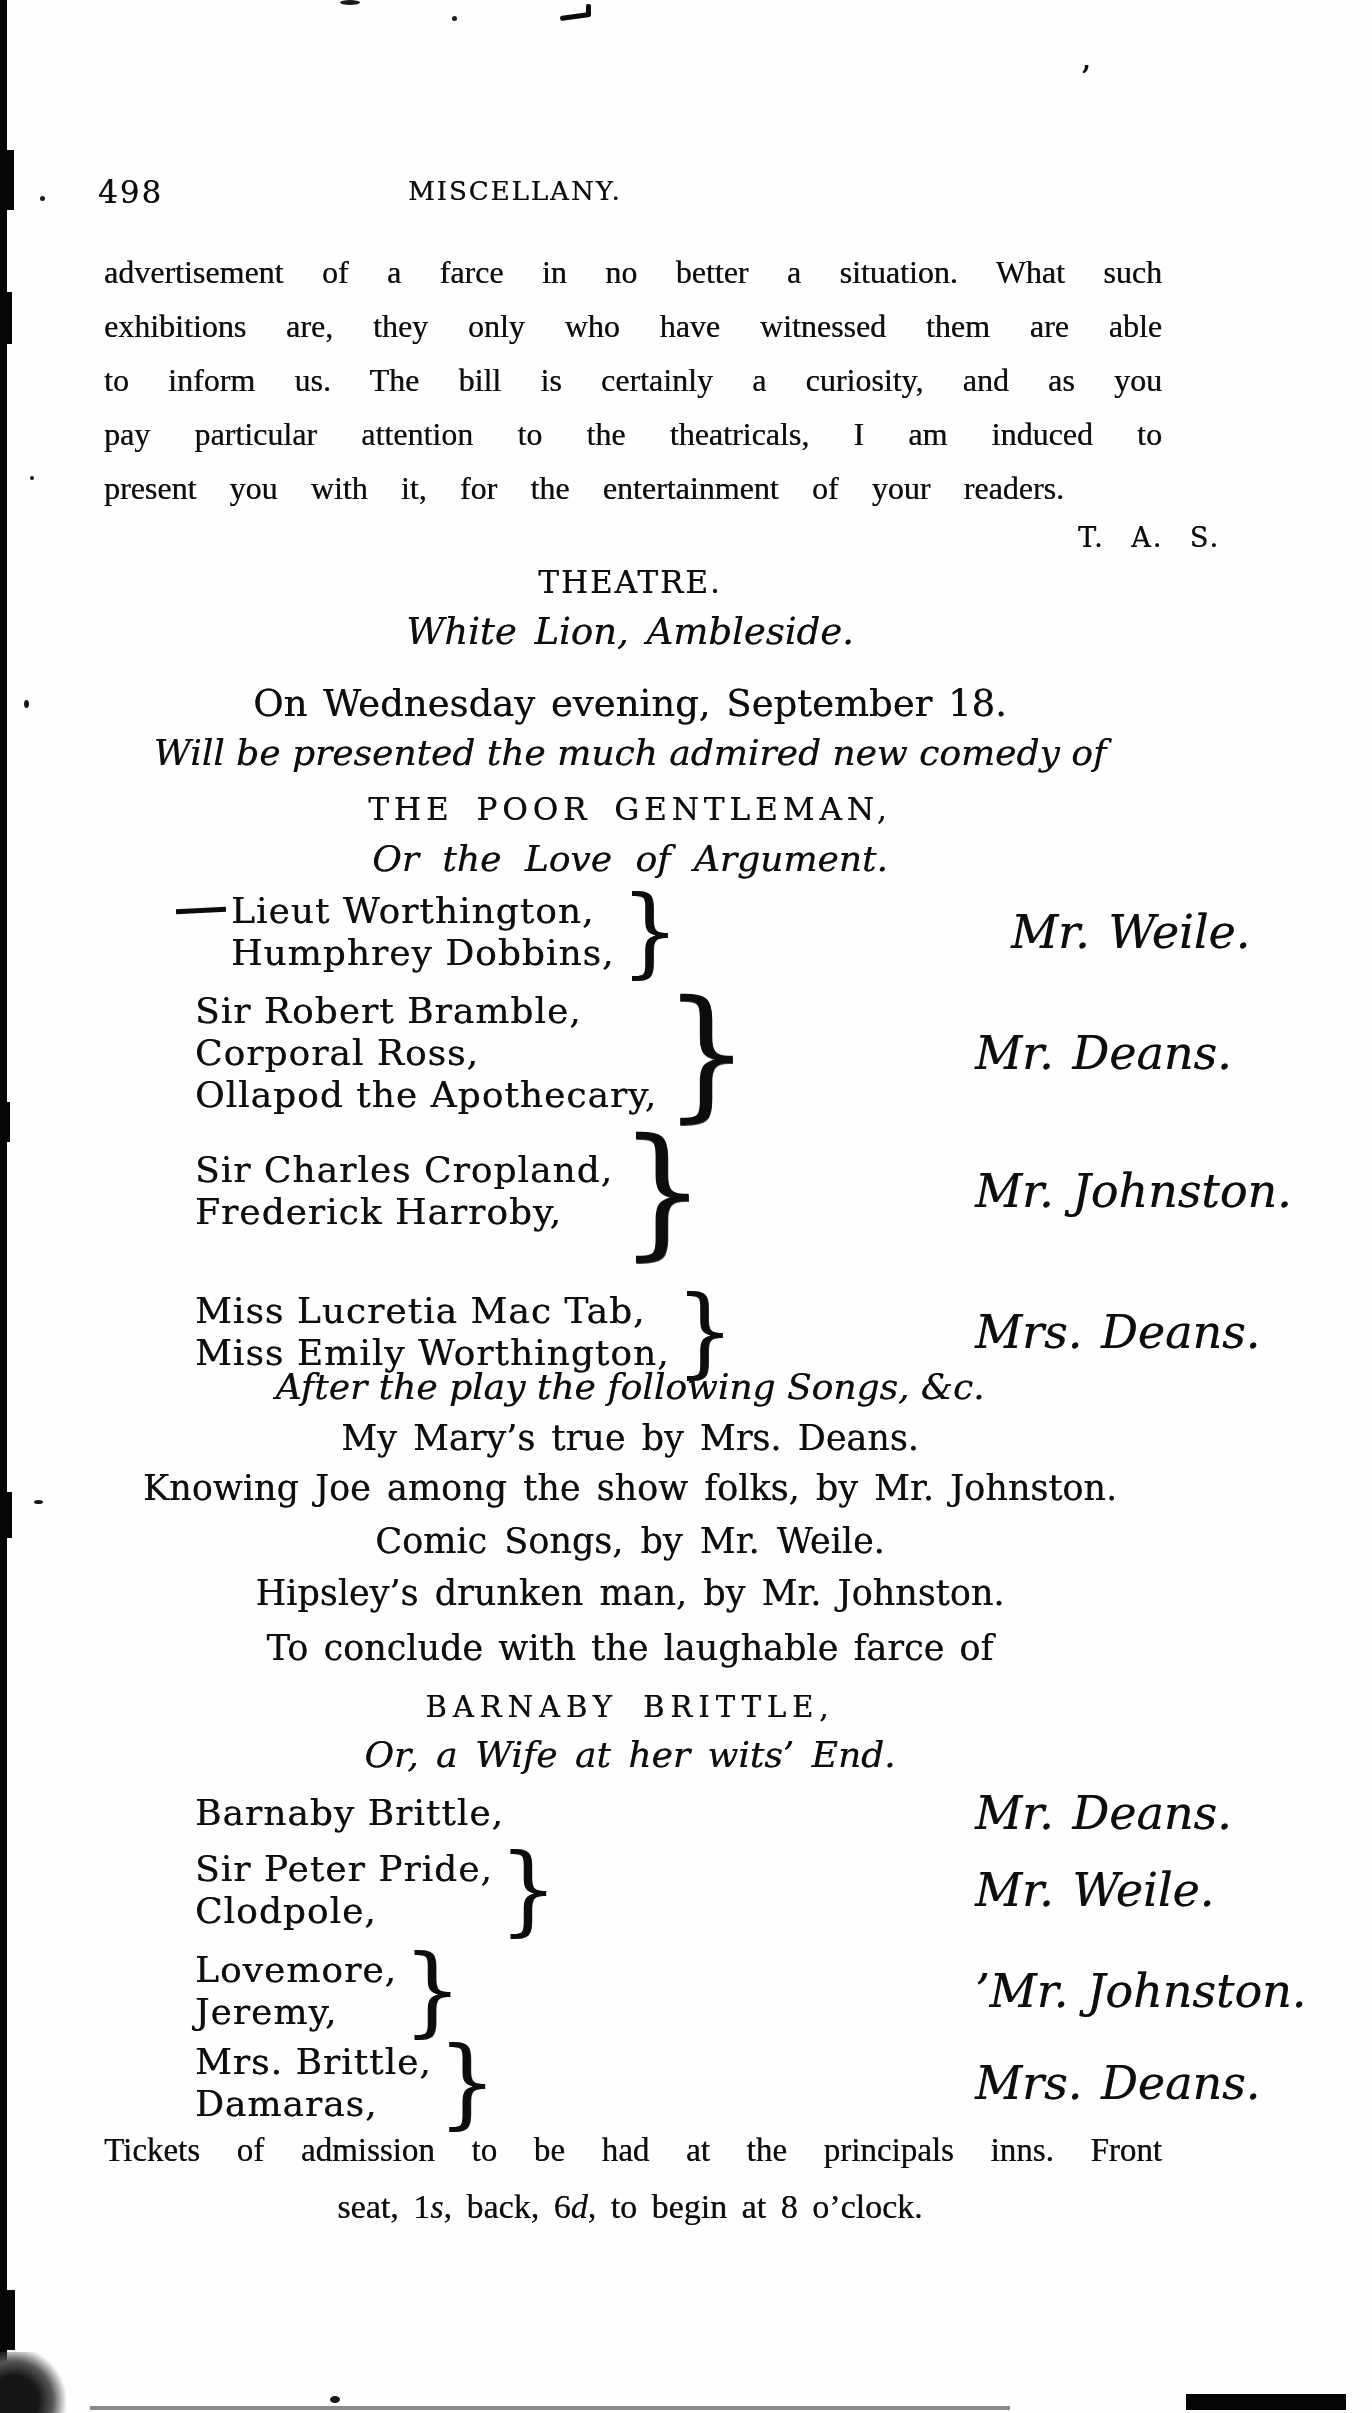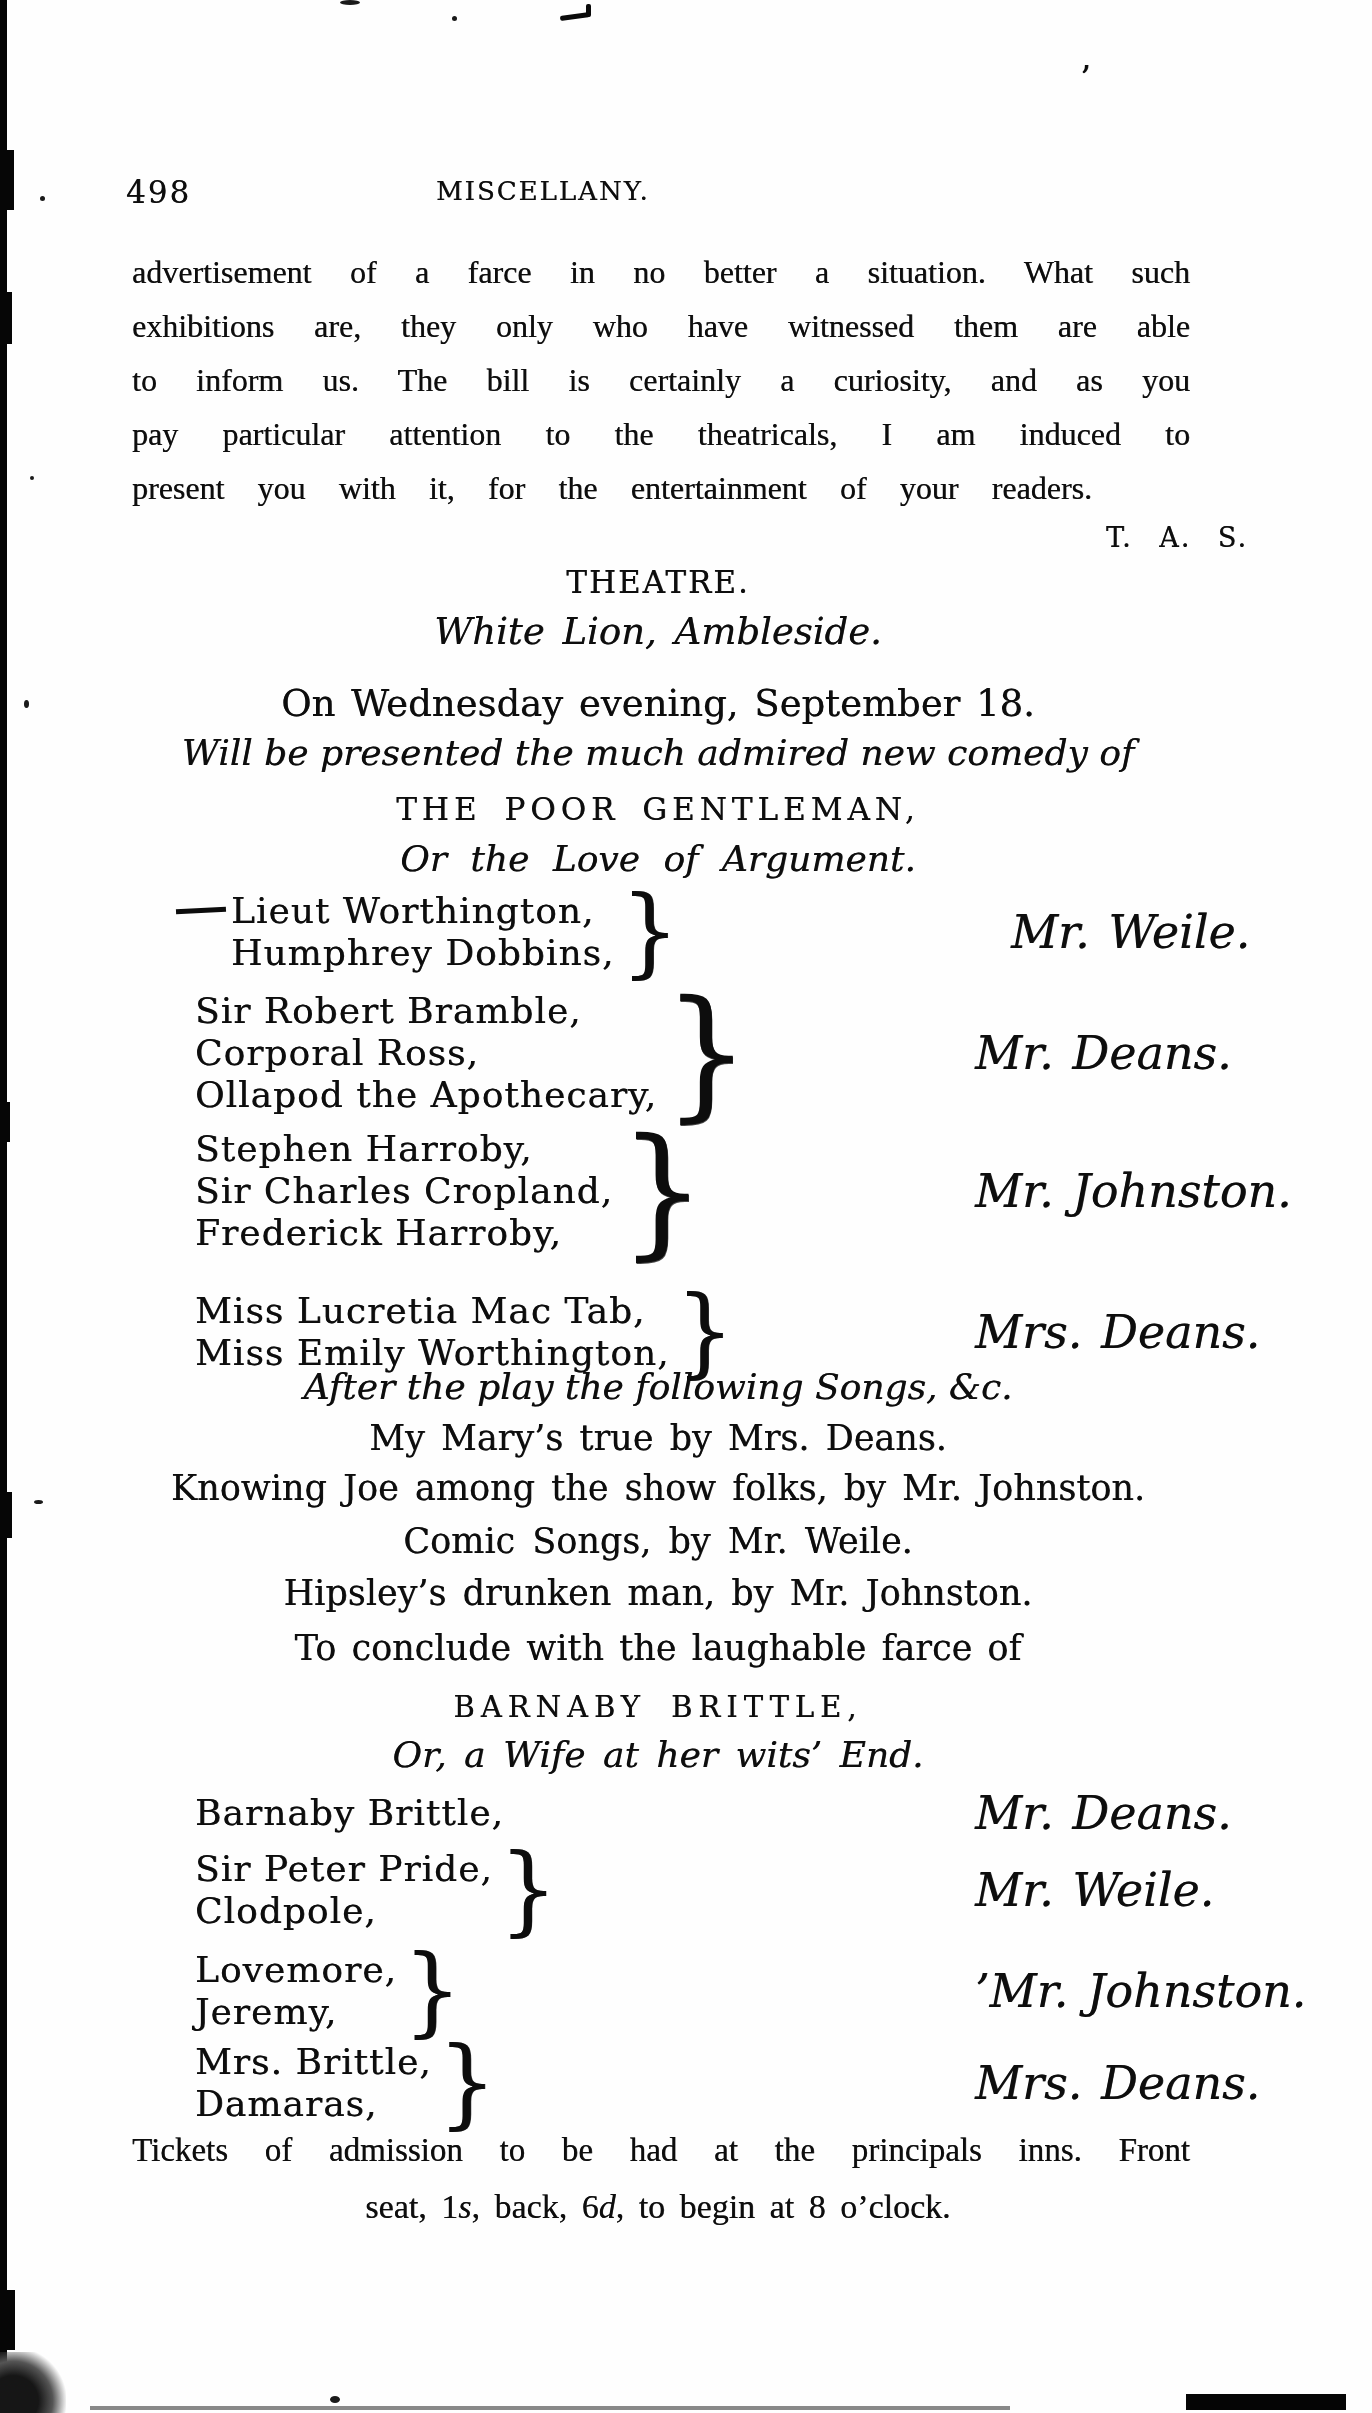--- a/index.html
+++ b/index.html
@@ -19,21 +19,21 @@
   .speck{position:absolute;background:#1a1a1a;border-radius:50%;}
   .bottom-line{position:absolute;left:90px;top:2406px;width:920px;height:4px;background:#4a4a4a;opacity:.65;}
   .bottom-bar{position:absolute;left:1186px;top:2394px;width:160px;height:16px;background:#050505;}
   .corner-blob{position:absolute;left:0px;top:2352px;width:66px;height:61px;
     background:radial-gradient(circle at 20% 80%, #161616 0 35%, #555 55%, transparent 75%);}
   .topmark-h{position:absolute;left:560px;top:14px;width:30px;height:5px;background:#0a0a0a;border-radius:2px;transform:rotate(-8deg);}
   .topmark-v{position:absolute;left:586px;top:4px;width:5px;height:13px;background:#0a0a0a;border-radius:2px;}
   .apostrophe-mark{position:absolute;left:1080px;top:58px;font-size:34px;color:#0a0a0a;}
   .strike-mark{position:absolute;left:176px;top:908px;width:50px;height:5px;background:#0c0c0c;transform:rotate(-3deg);}
   
-  .abs{position:absolute;margin-left:28px;}
+  .abs{position:absolute;}
   .page-num{left:98px;top:174px;font-size:31px;letter-spacing:2px;}
   .running-head{left:408px;top:176px;font-size:26px;letter-spacing:2px;}
   .para{
     left:104px;width:1058px;
     font-family:"Liberation Serif","DejaVu Serif",serif;
     font-size:32px;line-height:36px;
     text-align:justify;text-align-last:justify;
   }
   .para.short{width:960px;}
   .tickets1{top:2132px;font-size:33px;}
@@ -131,21 +131,20 @@
     <div class="roles">
       <div>Sir Robert Bramble,</div>
       <div>Corporal Ross,</div>
       <div>Ollapod the Apothecary,</div>
     </div>
     <span class="brace b3"></span>
     <span class="actor">Mr. Deans.</span>
   </div>
   <div class="cast-row row-c2">
     <div class="roles">
-      <div>Stephen Harroby,</div>
       <div>Sir Charles Cropland,</div>
       <div>Frederick Harroby,</div>
     </div>
     <span class="brace b3"></span>
     <span class="actor">Mr. Johnston.</span>
   </div>
   <div class="cast-row row-c3">
     <div class="roles">
       <div>Miss Lucretia Mac Tab,</div>
       <div>Miss Emily Worthington,</div>

